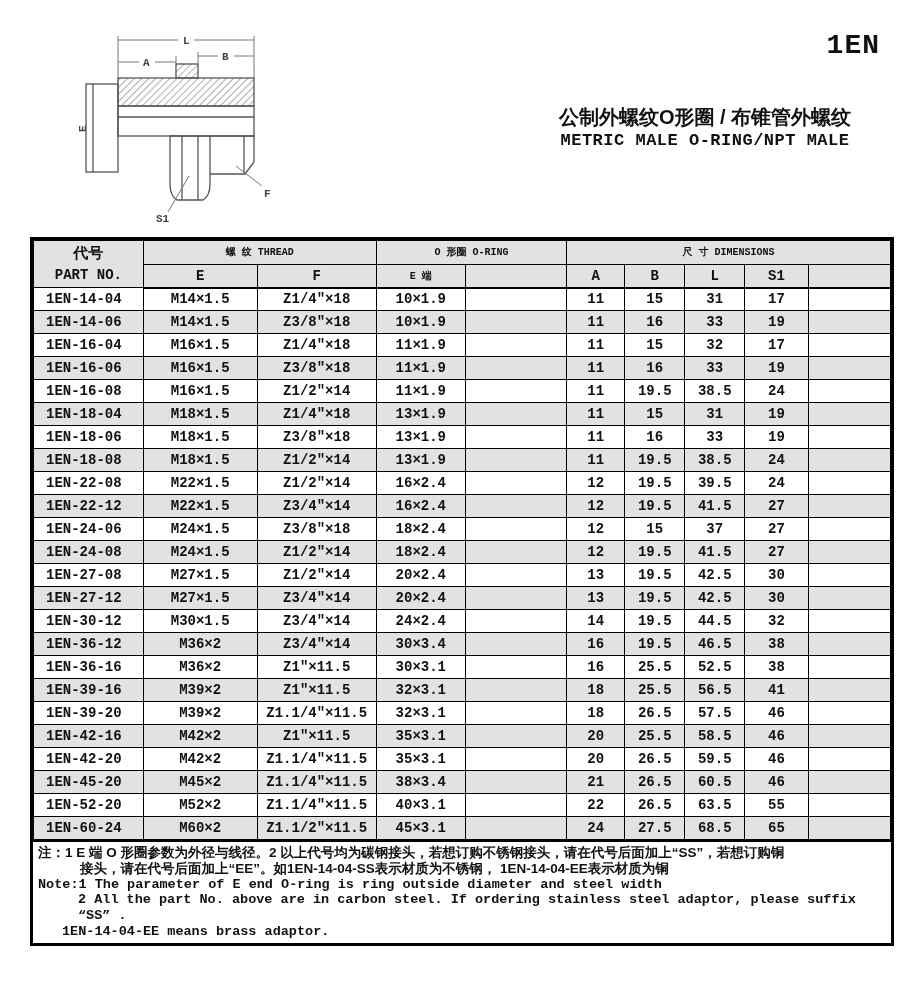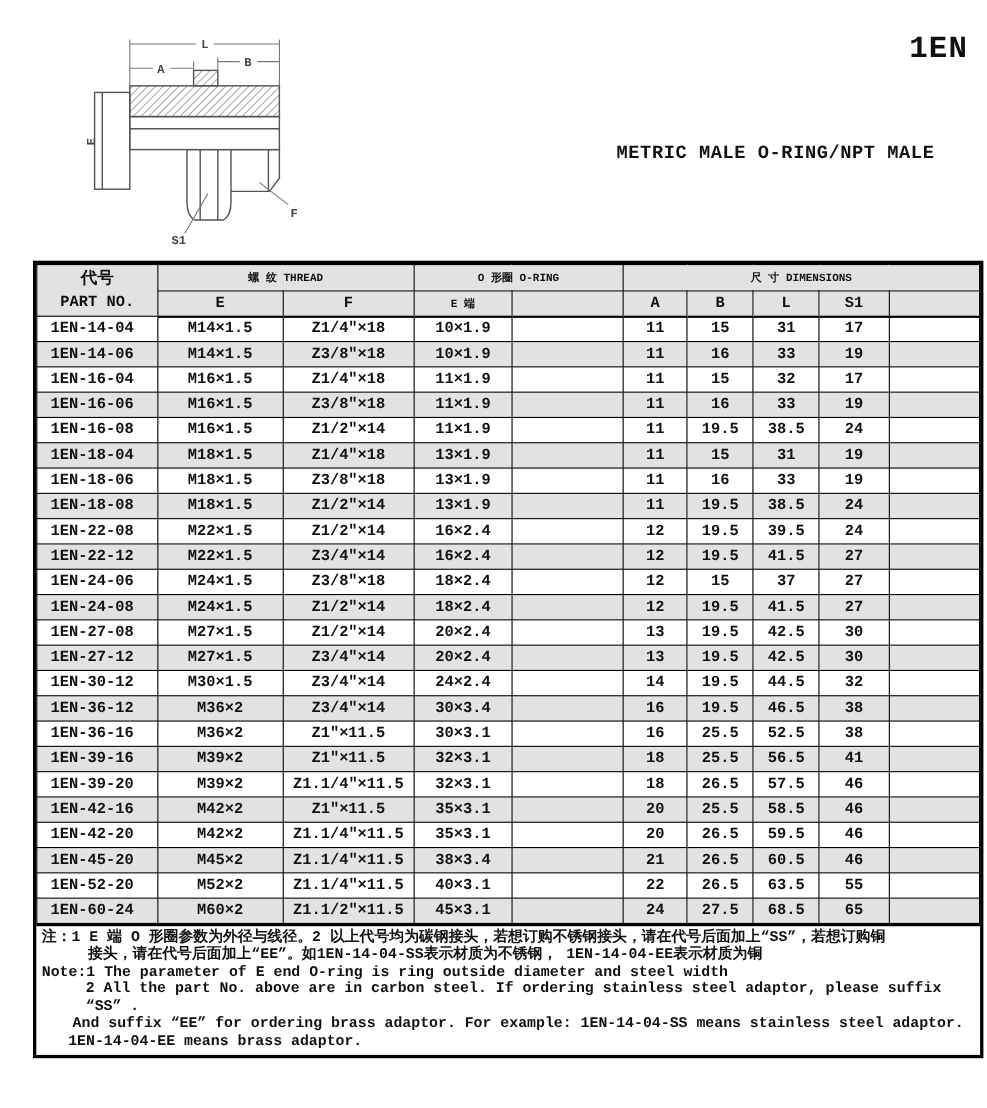--- a/index.html
+++ b/index.html
@@ -59,21 +59,21 @@
   tbody tr.alt td { background: #e2e2e2; }
   tbody td.c-part { text-align: left; padding-left: 12px; }
 
   
   .notes {
     border-top: 2.5px solid #000;
     padding: 3px 5px 3px 5px;
     font-size: 13.5px; line-height: 15.8px;
     font-family: "Liberation Mono", "DejaVu Sans Mono", monospace;
   }
-  .notes .cn { font-family: Liberation Mono, monospace; }
+  .notes .cn { font-family: Liberation Sans, sans-serif; }
   .ind-cn2 { margin-left: 42px; }
   .ind-en2 { margin-left: 40px; }
   .ind-en3 { margin-left: 28px; }
   .ind-en4 { margin-left: 24px; }
 </style>
 </head>
 <body>
 
 <div class="page">
 
@@ -119,20 +119,21 @@
     </g>
     <text x="107" y="28">L</text>
     <text x="67" y="50">A</text>
     <text x="146" y="44">B</text>
     <text x="2" y="116" transform="rotate(-90 6 112)">E</text>
     <text x="188" y="181">F</text>
     <text x="80" y="206">S1</text>
   </svg>
 
   <div class="page-code">1EN</div>
+  <div class="subtitle-cn">公制外螺纹O形圈 / 布锥管外螺纹</div>
   <div class="subtitle-en">METRIC MALE O-RING/NPT MALE</div>
 
   <div class="table-wrap">
     <table>
       <colgroup>
         <col style="width:12.8%">
           <col style="width:13.3%">
           <col style="width:13.9%">
         <col style="width:10.4%">
           <col style="width:11.8%">
@@ -454,18 +455,17 @@
             <td></td>
           </tr>
         </tbody>
     </table>
 
     <div class="notes">
       <div class="cn">注：1 E 端 O 形圈参数为外径与线径。2 以上代号均为碳钢接头，若想订购不锈钢接头，请在代号后面加上“SS”，若想订购铜</div>
       <div class="cn ind-cn2">接头，请在代号后面加上“EE”。如1EN-14-04-SS表示材质为不锈钢， 1EN-14-04-EE表示材质为铜</div>
       <div>Note:1 The parameter of E end O-ring is ring outside diameter and steel width</div>
       <div class="ind-en2">2 All the part No. above are in carbon steel. If ordering stainless steel adaptor, please suffix “SS” .</div>
-      <div class="ind-en3">And suffix “EE” for ordering brass adaptor. For example: 1EN-14-04-SS  means stainless steel adaptor.</div>
       <div class="ind-en4">1EN-14-04-EE means brass adaptor.</div>
     </div>
   </div>
 
 </div>
 
 </body></html>

